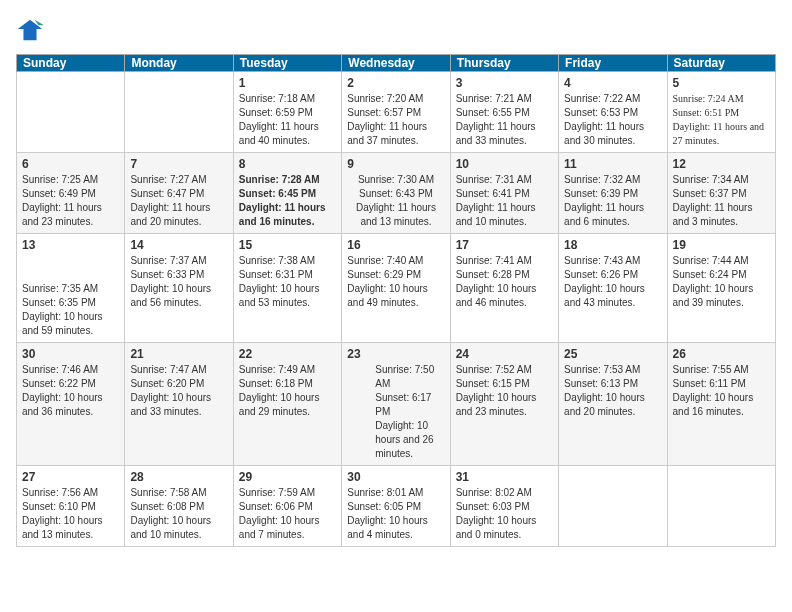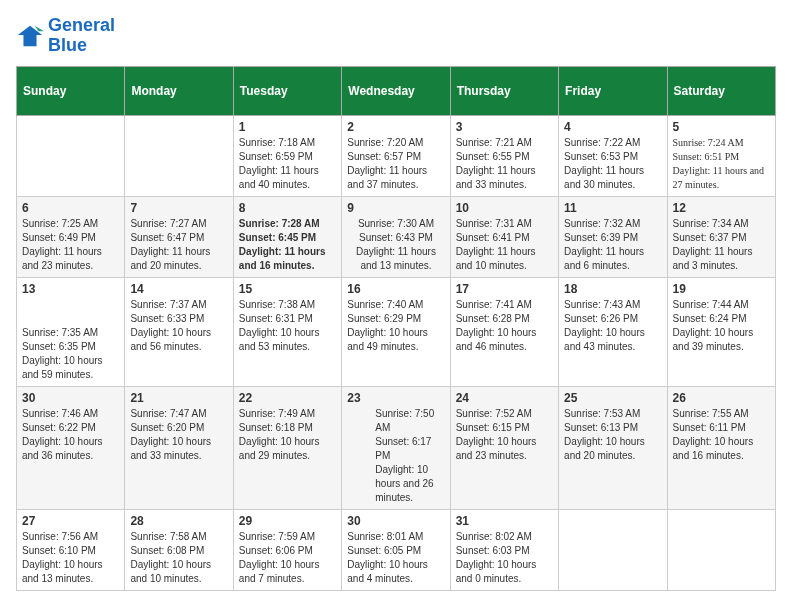--- a/index.html
+++ b/index.html
@@ -41,23 +41,23 @@
     .location {
       font-size: 14px;
       color: #555;
     }
     table {
       width: 100%;
       border-collapse: collapse;
       font-size: 11px;
     }
     thead tr th {
-      background-color: #15803d;
+      background-color: #0369a1;
       color: #fff;
-      padding: 17px 6px;
+      padding: 1px 6px;
       text-align: left;
       font-size: 12px;
       font-weight: bold;
       border: 1px solid #aaa;
     }
     tbody tr td {
       border: 1px solid #ccc;
       vertical-align: top;
       padding: 4px 5px;
       min-height: 70px;
@@ -85,26 +85,20 @@
   </style>
 </head>
 <body>
 
 <div class="header">
   <div class="logo">
     <svg class="logo-bird" viewBox="0 0 30 30">
       <polygon points="15,4 28,14 22,14 22,26 8,26 8,14 2,14" fill="#1a6bbf"></polygon>
       <polygon points="20,4 30,10 24,10" fill="#2a9d8f"></polygon>
     </svg>
-    <div>
-      <div class="logo-text">
-        <span>General</span><br>
-        <span>Blue</span>
-      </div>
-    </div>
   </div>
   <div class="title-block">
     <div class="month-title"></div>
     <div class="location"></div>
   </div>
 </div>
 
 <table>
   <thead>
     <tr id="header-row">

